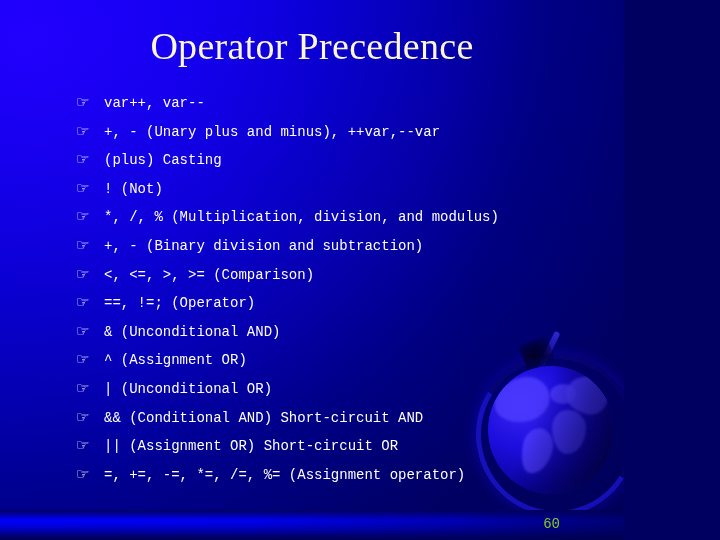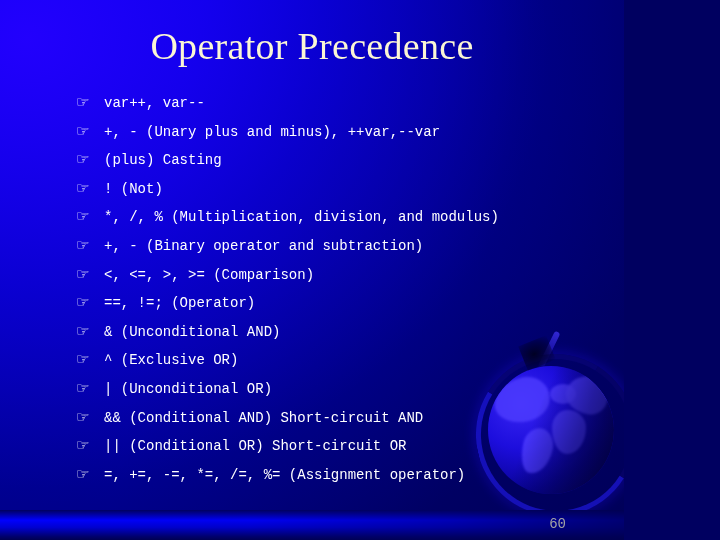--- a/index.html
+++ b/index.html
@@ -208,26 +208,26 @@
     position: absolute;
     inset: 0;
     background: linear-gradient(90deg,
         rgba(0,0,120,0) 0%,
         rgba(0,0,110,0.10) 40%,
         rgba(0,0,95,0.45) 72%,
         rgba(0,0,80,0.80) 100%);
   }
   .page-number {
     position: absolute;
-    right: 58px;
+    right: 64px;
     bottom: 8px;
     font-family: "Liberation Mono", "DejaVu Sans Mono", monospace;
     font-size: 14px;
     line-height: 16px;
-    color: #a3a3a3;
+    color: #84cc16;
   }
 </style>
 </head>
 <body>
 
 <div id="slide">
 
   <div class="bg-base"></div>
   <div class="bg-horiz"></div>
   <div class="bg-vert"></div>
@@ -271,56 +271,56 @@
       <span class="bullet-text">! (Not)</span>
     </div>
 
     <div class="bullet-row">
       <span class="bullet-mark">☞</span>
       <span class="bullet-text">*, /, % (Multiplication, division, and modulus)</span>
     </div>
 
     <div class="bullet-row">
       <span class="bullet-mark">☞</span>
-      <span class="bullet-text">+, - (Binary operator and subtraction)</span>
+      <span class="bullet-text">+, - (Binary division and subtraction)</span>
     </div>
 
     <div class="bullet-row">
       <span class="bullet-mark">☞</span>
       <span class="bullet-text">&lt;, &lt;=, &gt;, &gt;= (Comparison)</span>
     </div>
 
     <div class="bullet-row">
       <span class="bullet-mark">☞</span>
       <span class="bullet-text">==, !=; (Operator)</span>
     </div>
 
     <div class="bullet-row">
       <span class="bullet-mark">☞</span>
       <span class="bullet-text">&amp; (Unconditional AND)</span>
     </div>
 
     <div class="bullet-row">
       <span class="bullet-mark">☞</span>
-      <span class="bullet-text">^ (Exclusive OR)</span>
+      <span class="bullet-text">^ (Assignment OR)</span>
     </div>
 
     <div class="bullet-row">
       <span class="bullet-mark">☞</span>
       <span class="bullet-text">| (Unconditional OR)</span>
     </div>
 
     <div class="bullet-row">
       <span class="bullet-mark">☞</span>
       <span class="bullet-text">&amp;&amp; (Conditional AND) Short-circuit AND</span>
     </div>
 
     <div class="bullet-row">
       <span class="bullet-mark">☞</span>
-      <span class="bullet-text">|| (Conditional OR) Short-circuit OR</span>
+      <span class="bullet-text">|| (Assignment OR) Short-circuit OR</span>
     </div>
 
     <div class="bullet-row">
       <span class="bullet-mark">☞</span>
       <span class="bullet-text">=, +=, -=, *=, /=, %= (Assignment operator)</span>
     </div>
 
   </div>
 
   <div class="footer-band">

